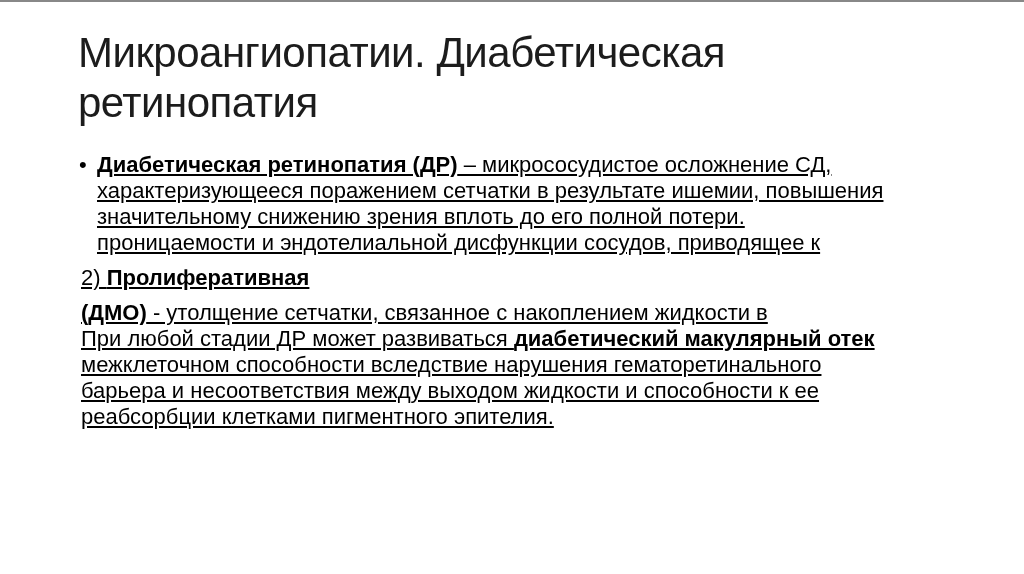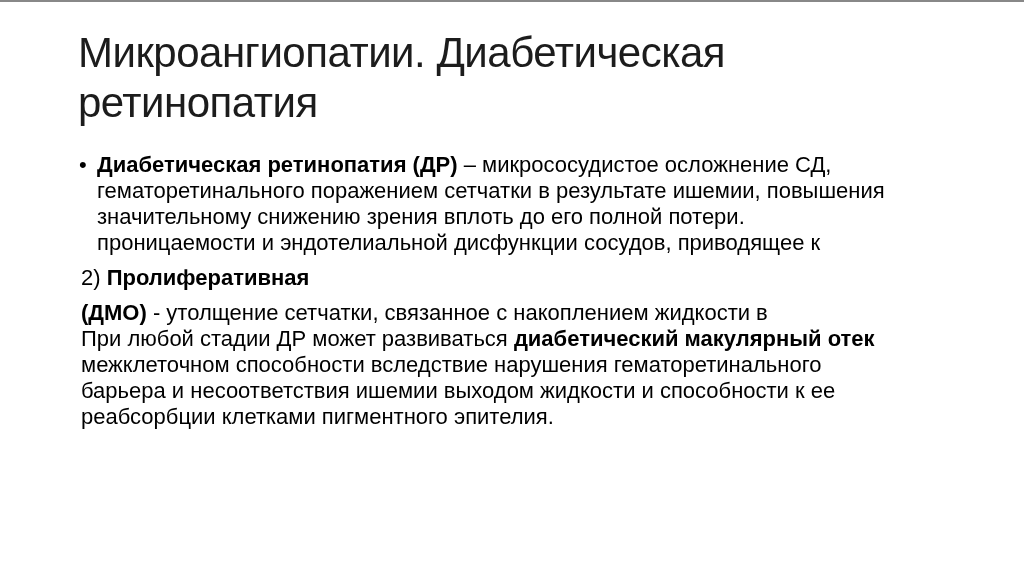--- a/index.html
+++ b/index.html
@@ -35,40 +35,40 @@
   }
   .para { margin: 0 0 9px 0; }
   .para.bullet { position: relative; padding-left: 19px; }
   .para.plain { padding-left: 3px; }
   .bullet-glyph {
     position: absolute;
     left: 1px;
     top: 0;
     font-size: 22px;
   }
-  .line { white-space: nowrap; }
+  .line { white-space: nowrap; text-decoration: underline; }
   .run.b { font-weight: bold; }
 </style>
 </head>
 <body>
 
 <div class="slide" style="--bg: #ffffff; --title: #1c1c1c; --text: #000000;">
   <div class="slide-title">Микроангиопатии. Диабетическая ретинопатия</div>
   <div class="slide-body">
       <div class="para bullet">
         <span class="bullet-glyph">•</span>
         <div class="line"><span class="run b">Диабетическая ретинопатия (ДР)</span><span class="run"> – микрососудистое осложнение СД,</span></div>
-        <div class="line"><span class="run">гематоретинального поражением сетчатки в результате ишемии, повышения</span></div>
+        <div class="line"><span class="run">характеризующееся поражением сетчатки в результате ишемии, повышения</span></div>
         <div class="line"><span class="run">значительному снижению зрения вплоть до его полной потери.</span></div>
         <div class="line"><span class="run">проницаемости и эндотелиальной дисфункции сосудов, приводящее к</span></div>
       </div>
       <div class="para plain">
         <div class="line"><span class="run">2) </span><span class="run b">Пролиферативная</span></div>
       </div>
       <div class="para plain">
         <div class="line"><span class="run b">(ДМО)</span><span class="run"> - утолщение сетчатки, связанное с накоплением жидкости в</span></div>
         <div class="line"><span class="run">При любой стадии ДР может развиваться </span><span class="run b">диабетический макулярный отек</span></div>
         <div class="line"><span class="run">межклеточном способности вследствие нарушения гематоретинального</span></div>
-        <div class="line"><span class="run">барьера и несоответствия ишемии выходом жидкости и способности к ее</span></div>
+        <div class="line"><span class="run">барьера и несоответствия между выходом жидкости и способности к ее</span></div>
         <div class="line"><span class="run">реабсорбции клетками пигментного эпителия.</span></div>
       </div>
     </div>
 </div>
 
 </body></html>

